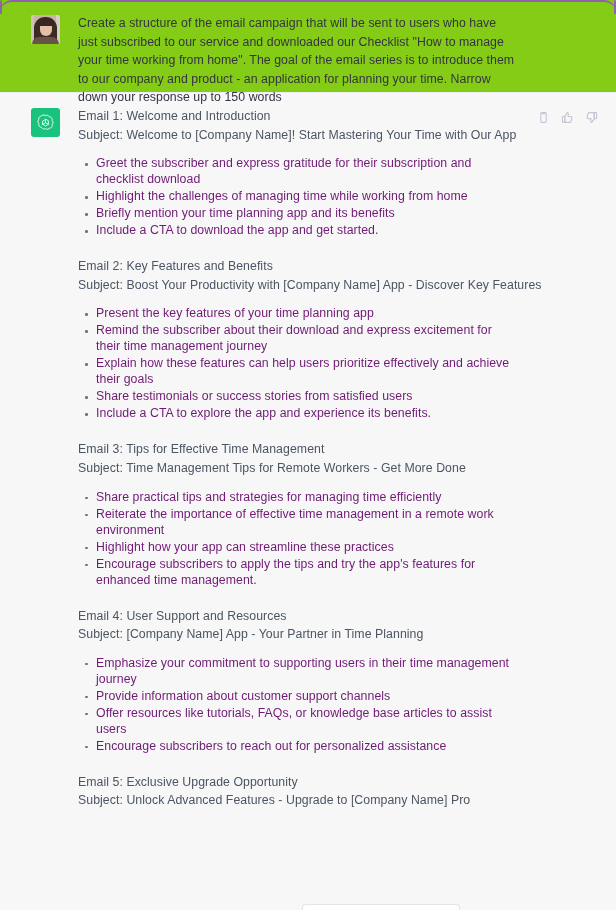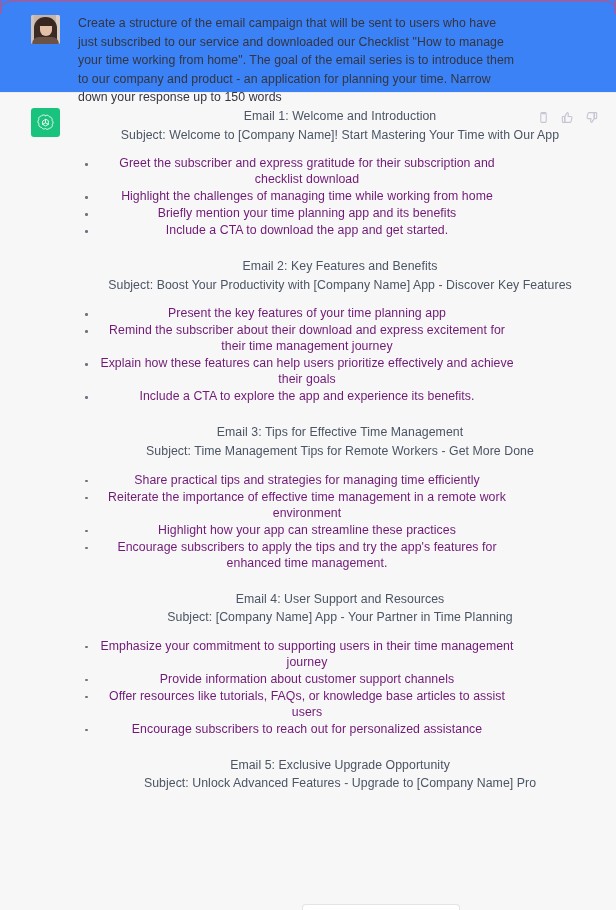--- a/index.html
+++ b/index.html
@@ -37,21 +37,21 @@
   .top-frame::before { left:0;  border-top-left-radius:12px; }
   .top-frame::after  { right:0; border-top-right-radius:12px; }
 
   
   .msg {
     display:flex;
     width:616px;
     padding:14px 0 0 0;
   }
   .msg-user {
-    background:#3b82f6;
+    background:#84cc16;
     height:93px;
     border-bottom:1px solid #ececf1;
   }
   .msg-assistant {
     background:#f7f7f8;
     min-height:817px;
   }
 
   .avatar-col {
     width:78px;
@@ -132,21 +132,21 @@
     color:#343541;
     max-width:437px;
     letter-spacing:0.005em;
   }
   .a-line {
     font-size:12.3px;
     line-height:18.6px;
     color:#4b5563;
     letter-spacing:0.005em;
   }
-  .section { margin-bottom:0;text-align:center; }
+  .section { margin-bottom:0; }
   .section + .section { margin-top:19px; }
 
   ul.bullets {
     list-style:none;
     margin:11px 0 0 0;
     padding:0;
   }
   ul.bullets li {
     position:relative;
     padding-left:18px;
@@ -261,20 +261,21 @@
         </ul>
       </div>
 
       <div class="section">
         <div class="a-line">Email 2: Key Features and Benefits</div>
         <div class="a-line">Subject: Boost Your Productivity with [Company Name] App - Discover Key Features</div>
         <ul class="bullets">
           <li>Present the key features of your time planning app</li>
           <li>Remind the subscriber about their download and express excitement for their time management journey</li>
           <li>Explain how these features can help users prioritize effectively and achieve their goals</li>
+          <li>Share testimonials or success stories from satisfied users</li>
           <li>Include a CTA to explore the app and experience its benefits.</li>
         </ul>
       </div>
 
       <div class="section">
         <div class="a-line">Email 3: Tips for Effective Time Management</div>
         <div class="a-line">Subject: Time Management Tips for Remote Workers - Get More Done</div>
         <ul class="bullets">
           <li>Share practical tips and strategies for managing time efficiently</li>
           <li>Reiterate the importance of effective time management in a remote work environment</li>

